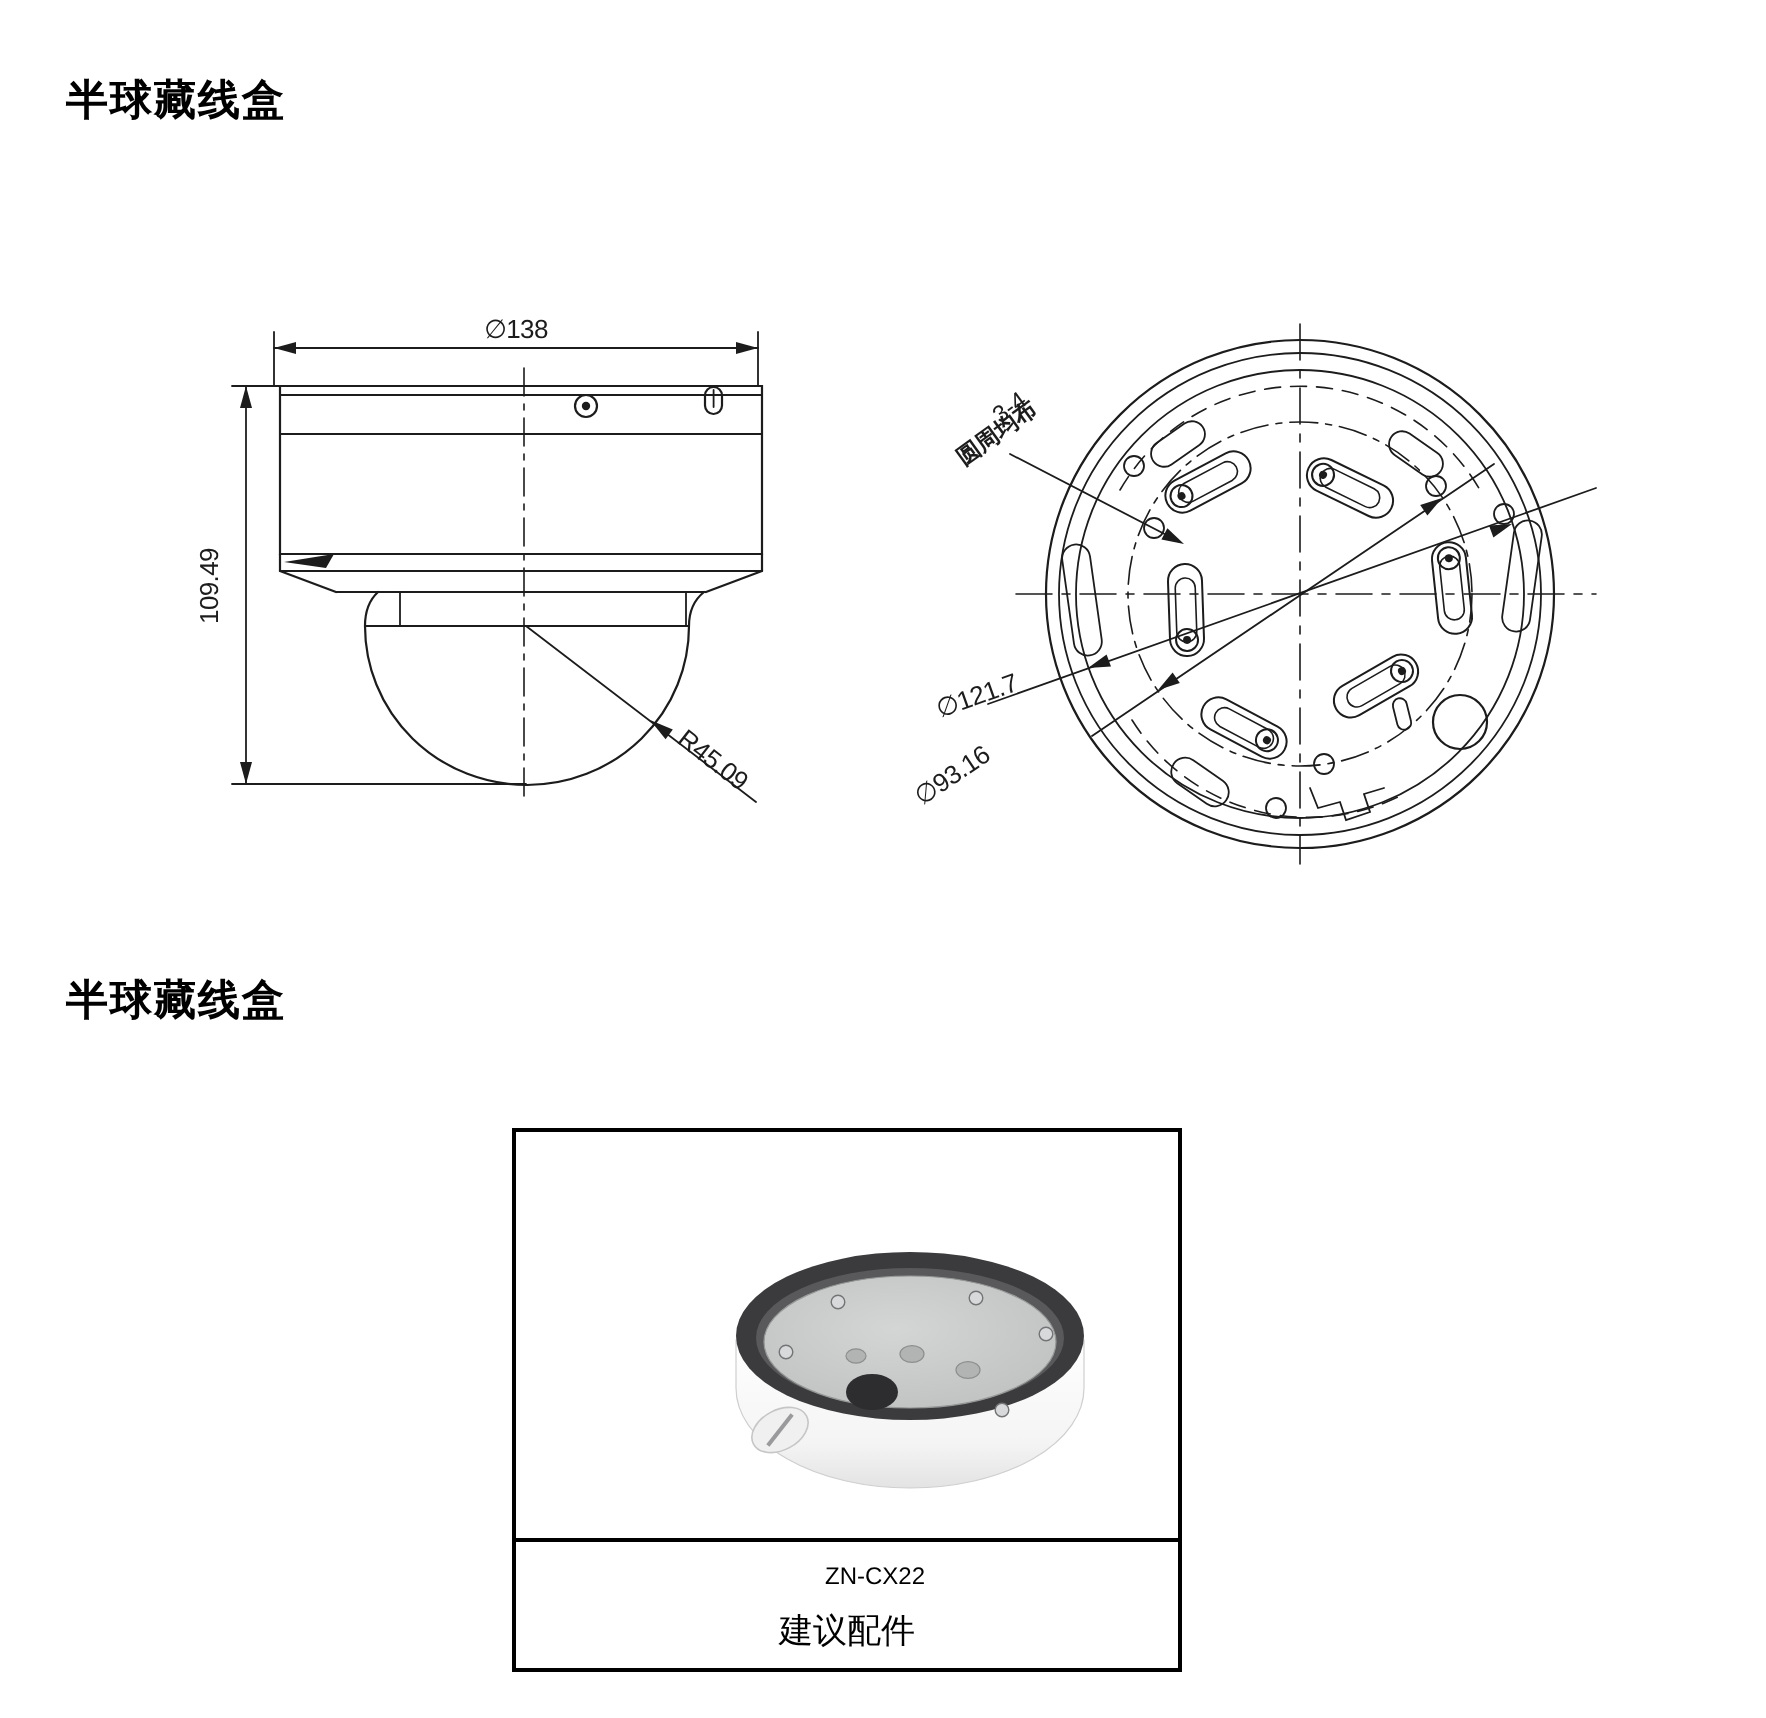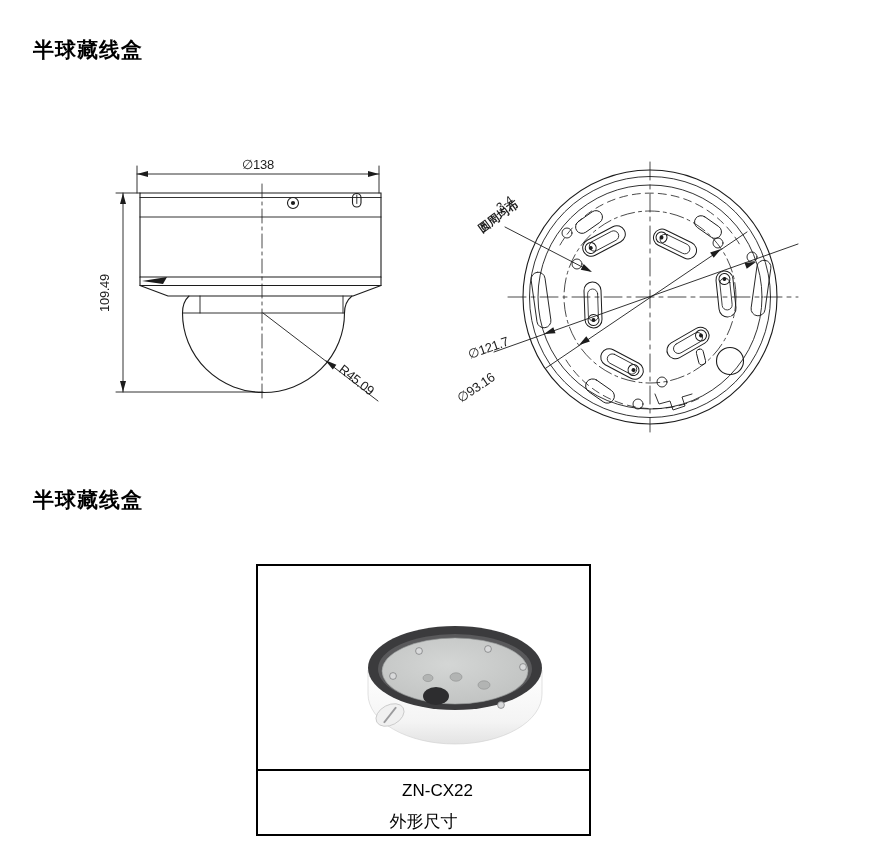--- a/index.html
+++ b/index.html
@@ -17,21 +17,21 @@
   .card{
     position:absolute;left:256px;top:564px;width:335px;height:272px;
     border:2px solid #000;box-sizing:border-box;background:#fff;
   }
   .card-image-area{
     position:absolute;top:0;left:0;width:100%;height:205px;
     border-bottom:2px solid #000;box-sizing:border-box;
   }
   #product-svg{position:absolute;left:102px;top:54px;}
   .card-caption{position:absolute;top:205px;left:0;width:100%;text-align:center;}
-  .card-model{font-size:17px;margin-top:10px;margin-left:28px;}
+  .card-model{font-size:12px;margin-top:10px;margin-left:28px;}
   .card-name{font-size:17px;margin-top:9px;}
 </style>
 </head>
 <body>
 
 <div class="heading" id="heading-dimensions">半球藏线盒</div>
 
 <svg id="drawing-svg" width="715" height="292" viewBox="90 150 715 292" fill="none" stroke="#1c1c1c" stroke-width="1.1" stroke-linecap="round">
 
   <g>
@@ -202,15 +202,15 @@
       </g>
 
       <g transform="translate(30,95) rotate(-28)">
         <ellipse cx="0" cy="0" rx="15" ry="10" fill="#f0f0f0" stroke="#c6c6c6" stroke-width="0.8"></ellipse>
         <path d="M-9,4 L9,-4" stroke="#9a9a9c" stroke-width="2" fill="none"></path>
       </g>
     </svg>
   </div>
   <div class="card-caption">
     <div class="card-model">ZN-CX22</div>
-    <div class="card-name">外形尺寸</div>
+    <div class="card-name">建议配件</div>
   </div>
 </div>
 
 </body></html>

